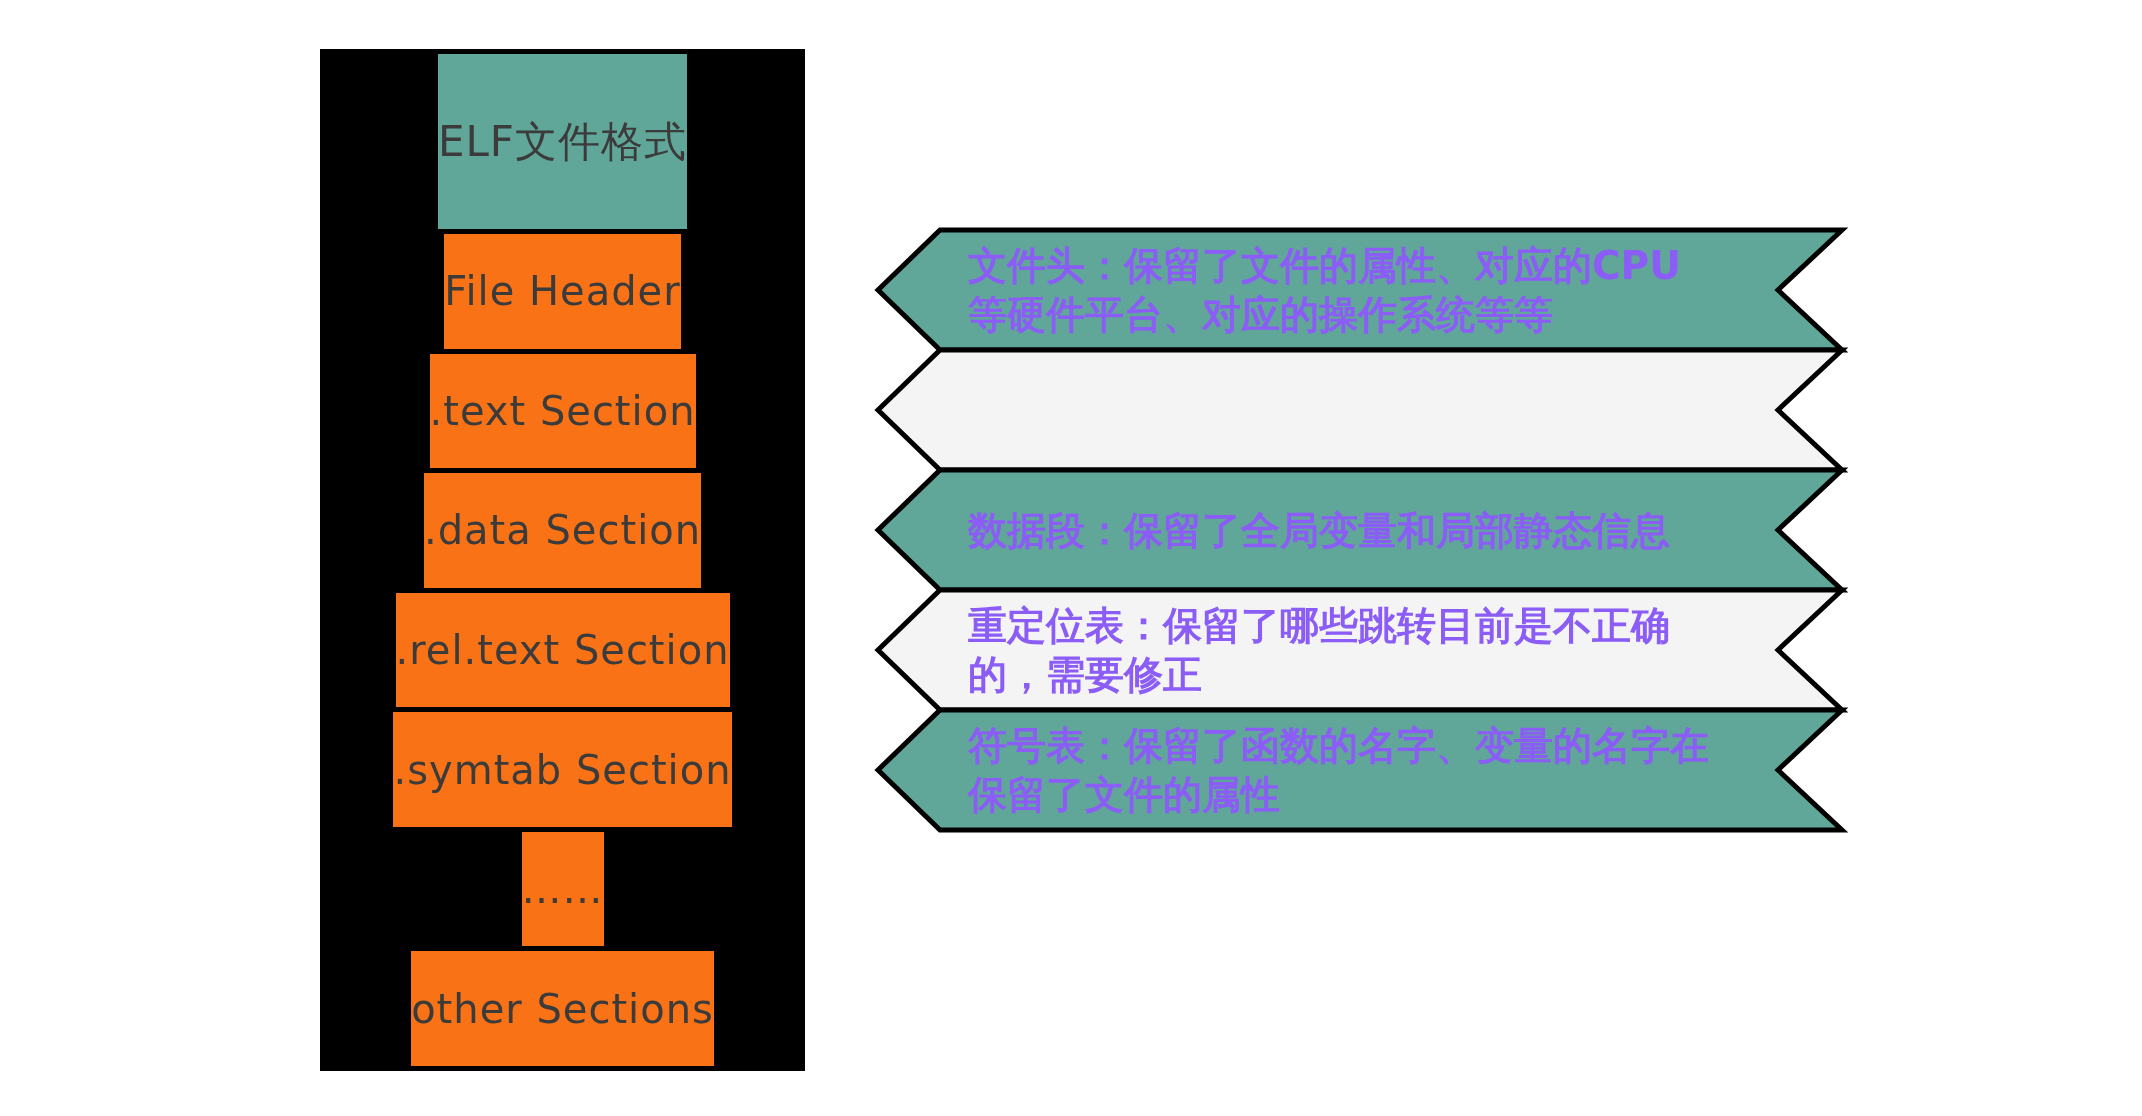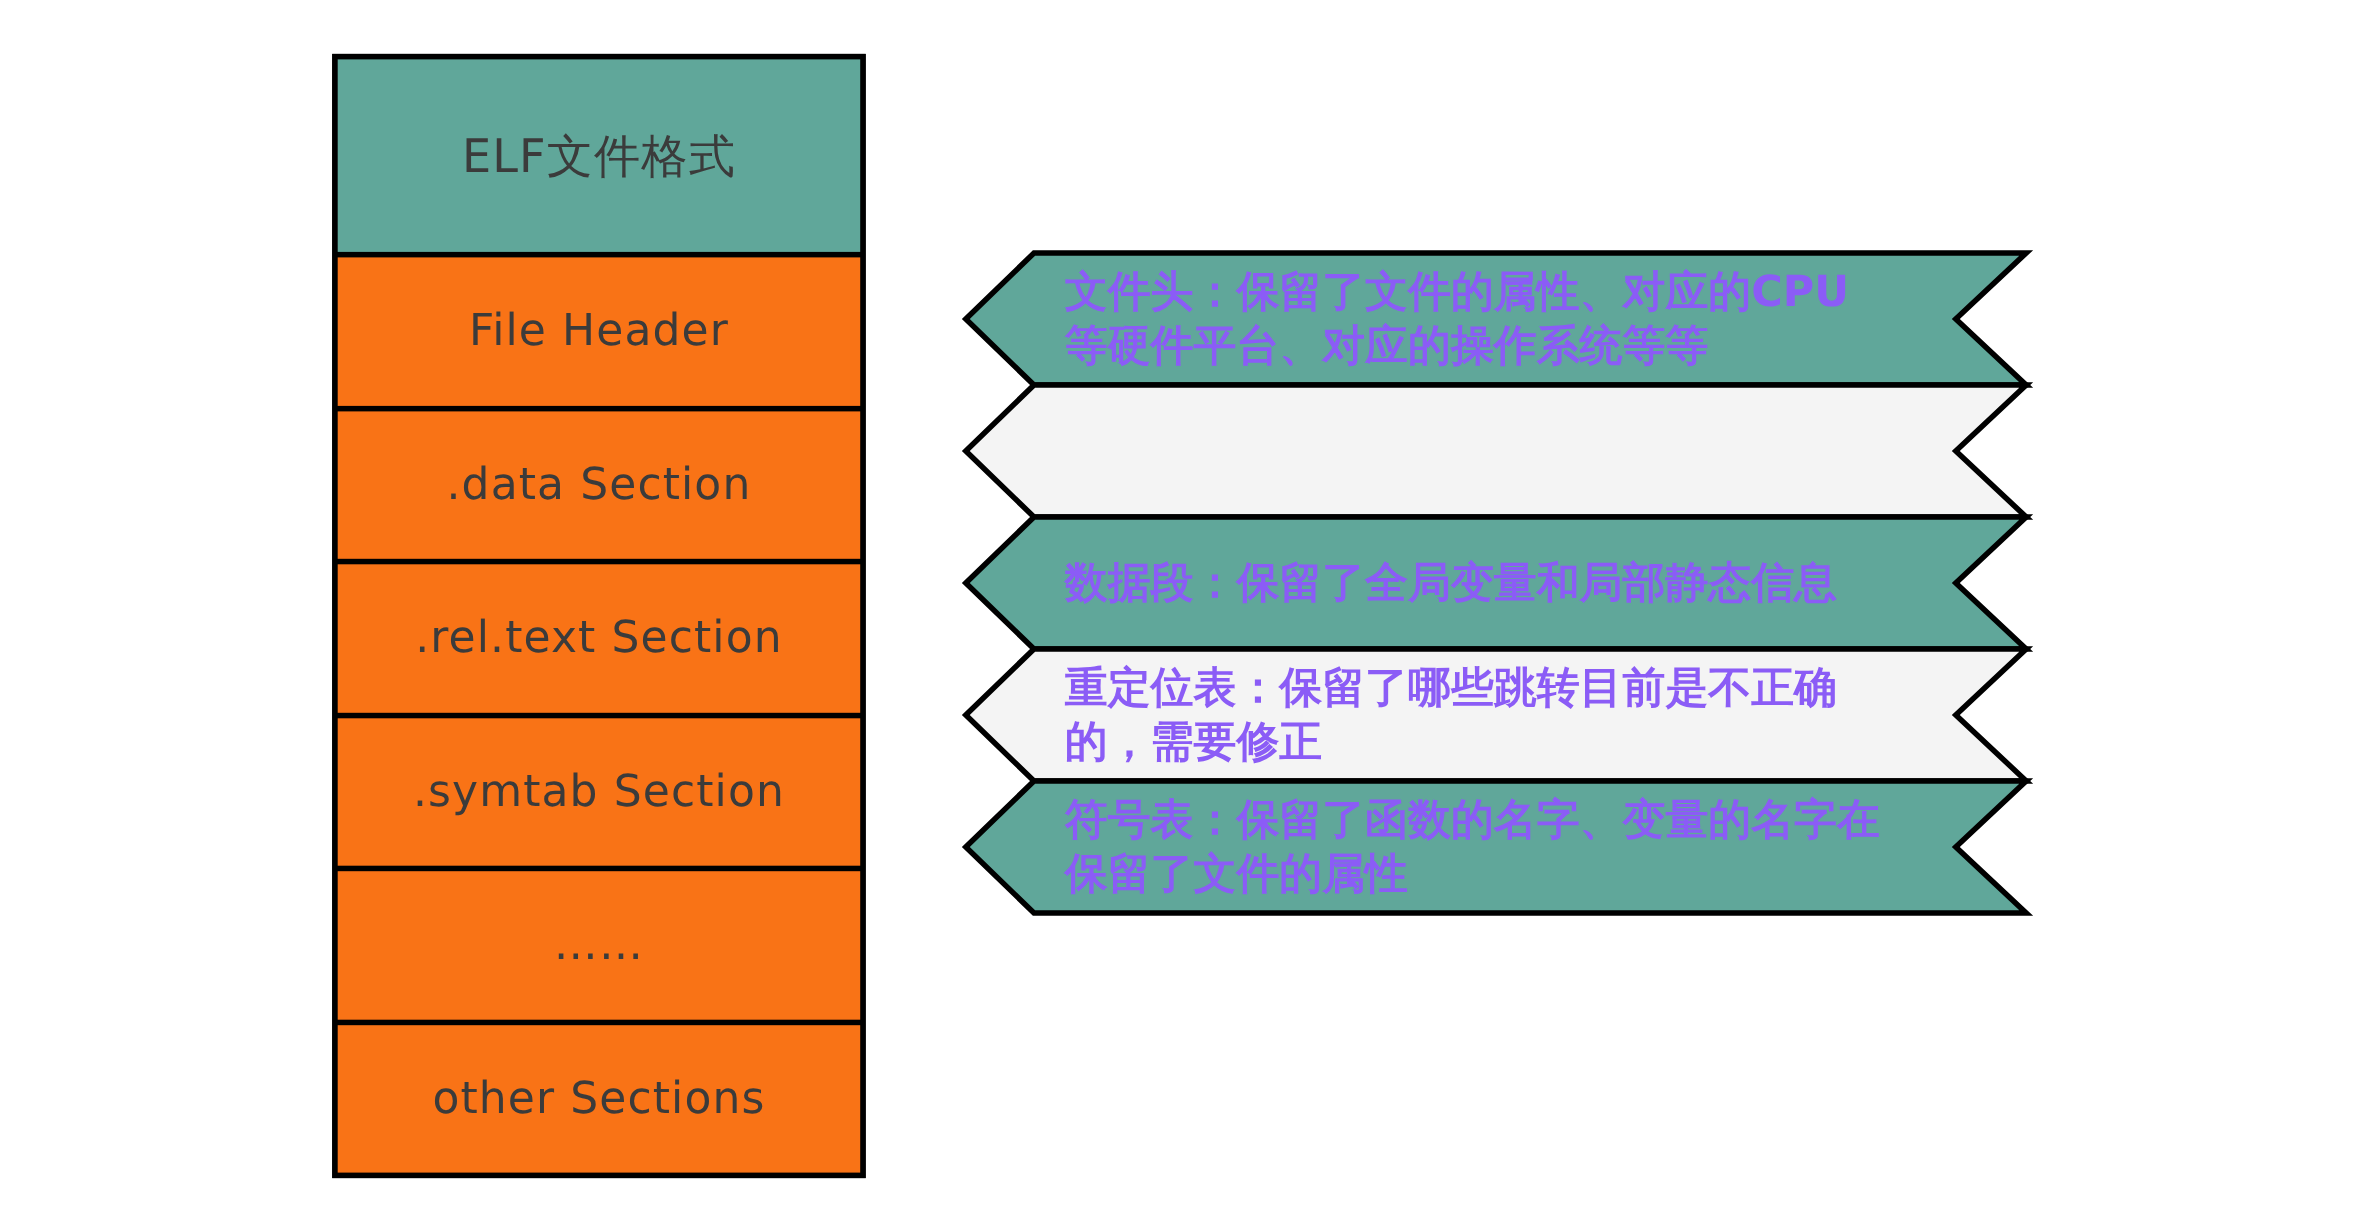--- a/index.html
+++ b/index.html
@@ -9,30 +9,31 @@
     position: relative;
     width: 2142px;
     height: 1116px;
     background: #ffffff;
     overflow: hidden;
   }
 
   
   .stack {
     position: absolute;
-    left: 302px;
+    left: 320px;
     top: 49px;
     width: 485px;
     height: 1022px;
     box-sizing: border-box;
     background: #000000;
     border: 5px solid #000000;
     display: flex;
     flex-direction: column;
     row-gap: 5px;
+    align-items: center;
   }
   .stack-row {
     background: #f97316;
     flex: 1 1 auto;
     display: flex;
     align-items: center;
     justify-content: center;
   }
   .stack-row.header { flex: 0 0 175px; }
   .stack-label {
@@ -88,20 +89,23 @@
 <div id="canvas">
 
   <div class="stack">
     <div class="stack-row header" style="background-color: rgb(96, 167, 154);">
       <span class="stack-label">ELF文件格式</span>
     </div>
     <div class="stack-row">
       <span class="stack-label">File Header</span>
     </div>
     <div class="stack-row">
+      <span class="stack-label">.text Section</span>
+    </div>
+    <div class="stack-row">
       <span class="stack-label">.data Section</span>
     </div>
     <div class="stack-row">
       <span class="stack-label">.rel.text Section</span>
     </div>
     <div class="stack-row">
       <span class="stack-label">.symtab Section</span>
     </div>
     <div class="stack-row">
       <span class="stack-label">……</span>

